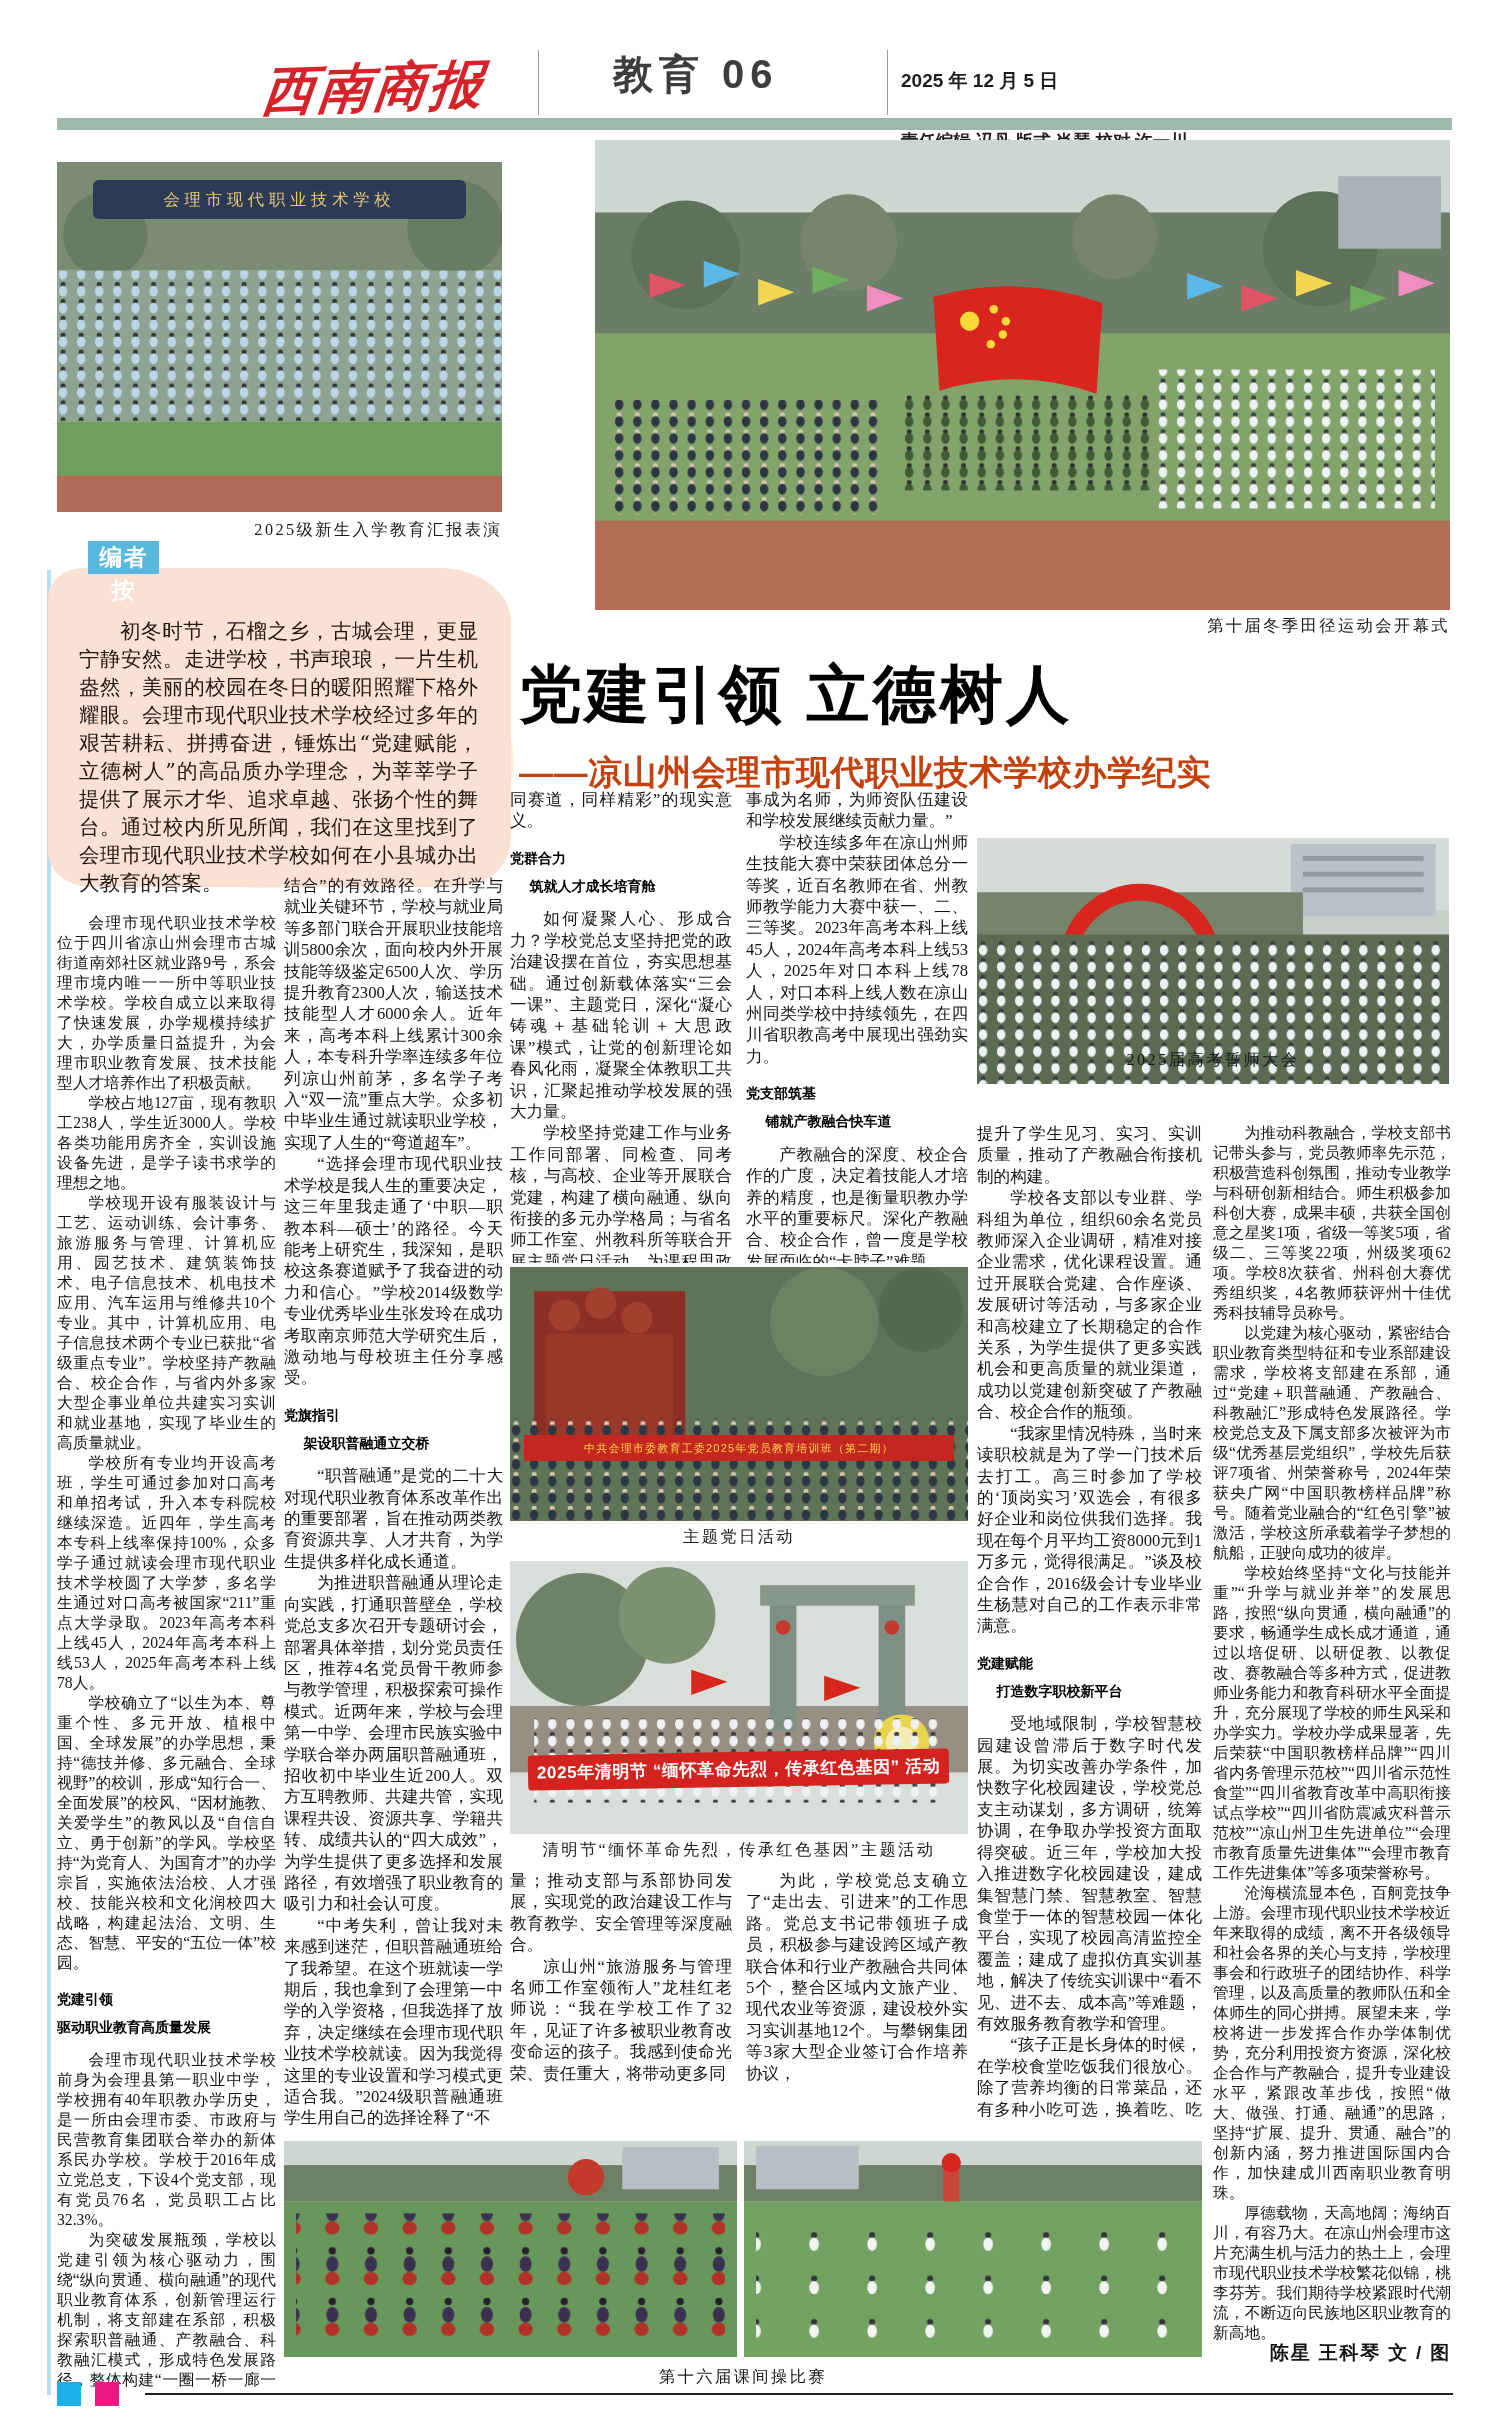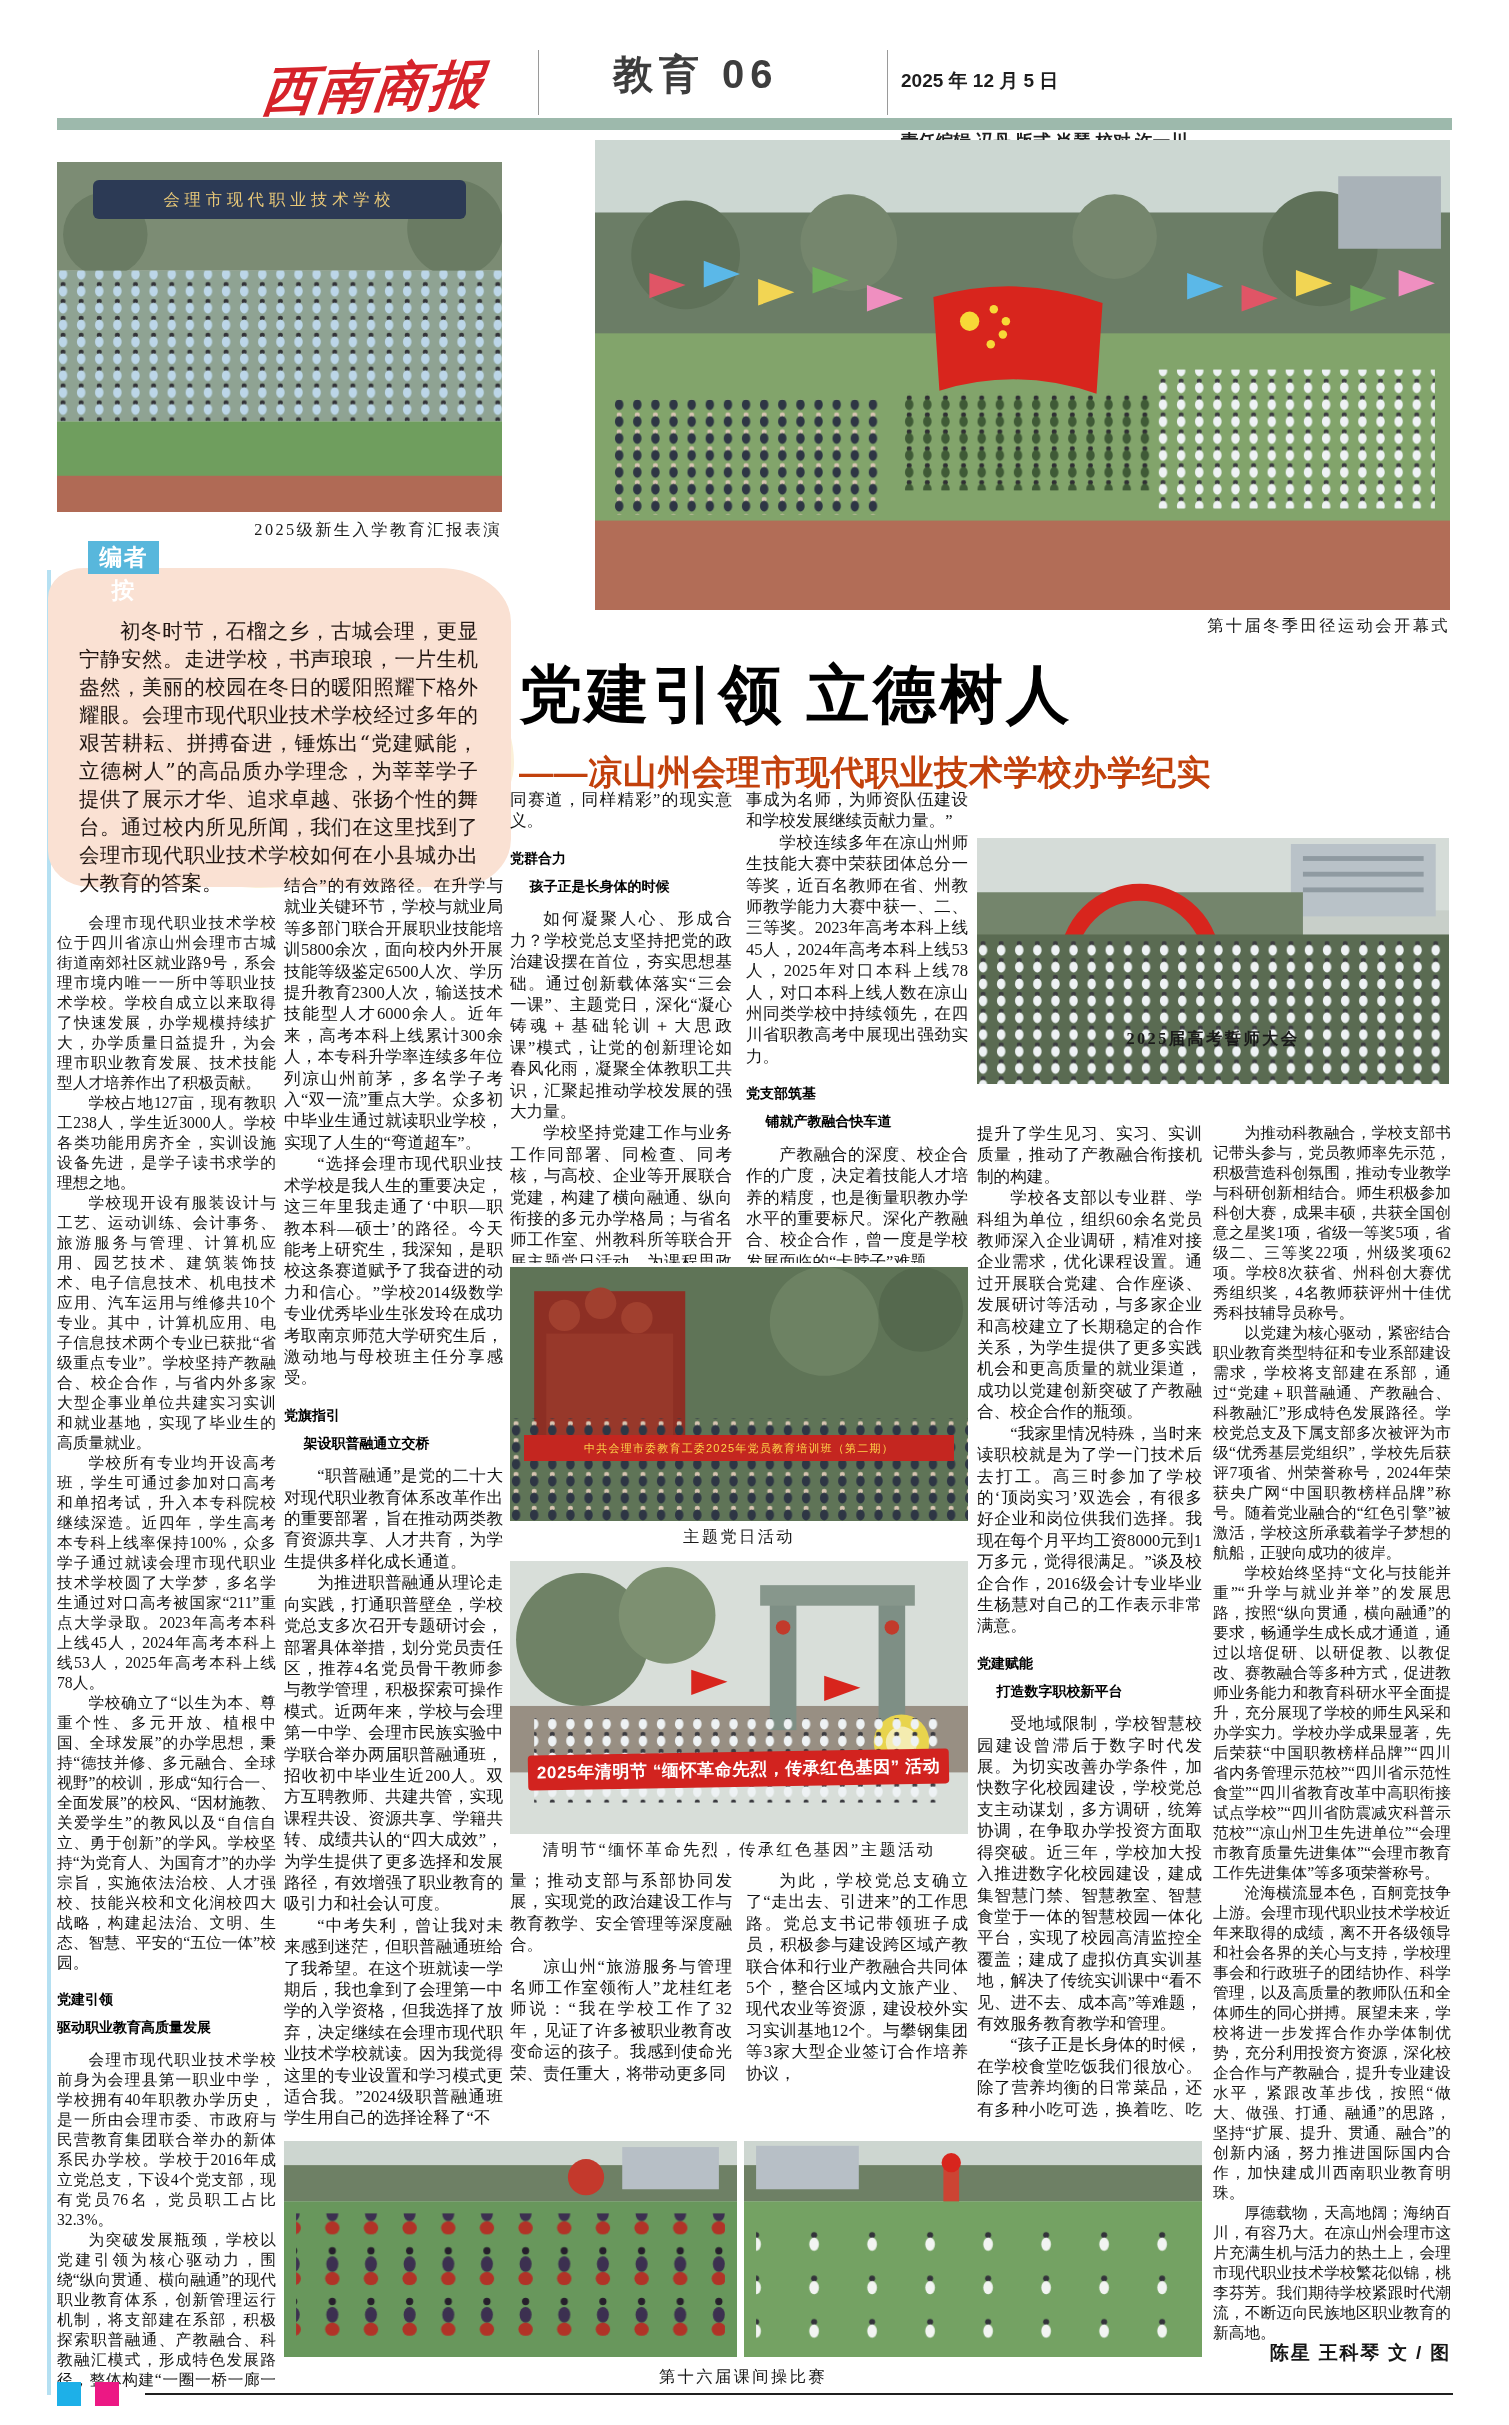--- a/index.html
+++ b/index.html
@@ -187,21 +187,21 @@
   </div>
   <p>“职普融通”是党的二十大对现代职业教育体系改革作出的重要部署，旨在推动两类教育资源共享、人才共育，为学生提供多样化成长通道。</p>
   <p>为推进职普融通从理论走向实践，打通职普壁垒，学校党总支多次召开专题研讨会，部署具体举措，划分党员责任区，推荐4名党员骨干教师参与教学管理，积极探索可操作模式。近两年来，学校与会理第一中学、会理市民族实验中学联合举办两届职普融通班，招收初中毕业生近200人。双方互聘教师、共建共管，实现课程共设、资源共享、学籍共转、成绩共认的“四大成效”，为学生提供了更多选择和发展路径，有效增强了职业教育的吸引力和社会认可度。</p>
   <p>“中考失利，曾让我对未来感到迷茫，但职普融通班给了我希望。在这个班就读一学期后，我也拿到了会理第一中学的入学资格，但我选择了放弃，决定继续在会理市现代职业技术学校就读。因为我觉得这里的专业设置和学习模式更适合我。”2024级职普融通班学生用自己的选择诠释了“不</p>
 </div>
 
 <div class="col" style="left:510px;top:789px;width:222px;height:474px;">
   <p class="cont">同赛道，同样精彩”的现实意义。</p>
   <div class="sub">
     <span>党群合力</span>
-    <span class="l2">孩子正是长身体的时候</span>
+    <span class="l2">筑就人才成长培育舱</span>
   </div>
   <p>如何凝聚人心、形成合力？学校党总支坚持把党的政治建设摆在首位，夯实思想基础。通过创新载体落实“三会一课”、主题党日，深化“凝心铸魂＋基础轮训＋大思政课”模式，让党的创新理论如春风化雨，凝聚全体教职工共识，汇聚起推动学校发展的强大力量。</p>
   <p>学校坚持党建工作与业务工作同部署、同检查、同考核，与高校、企业等开展联合党建，构建了横向融通、纵向衔接的多元办学格局；与省名师工作室、州教科所等联合开展主题党日活动，为课程思政建设积累了宝贵素材；组建职教名师团队，提升双师型队伍建设质</p>
 </div>
 
 <div class="col" style="left:746px;top:789px;width:222px;height:474px;">
   <p class="cont">事成为名师，为师资队伍建设和学校发展继续贡献力量。”</p>
   <p>学校连续多年在凉山州师生技能大赛中荣获团体总分一等奖，近百名教师在省、州教师教学能力大赛中获一、二、三等奖。2023年高考本科上线45人，2024年高考本科上线53人，2025年对口本科上线78人，对口本科上线人数在凉山州同类学校中持续领先，在四川省职教高考中展现出强劲实力。</p>
   <div class="sub">
     <span>党支部筑基</span>
@@ -262,21 +262,21 @@
     <rect x="520" y="10" width="240" height="120" fill="#b9c2c8"></rect>
     <rect x="540" y="30" width="200" height="8" fill="#8f9aa1"></rect>
       <rect x="540" y="56" width="200" height="8" fill="#8f9aa1"></rect>
     <rect x="540" y="82" width="200" height="8" fill="#8f9aa1"></rect>
     <rect x="0" y="90" width="540" height="80" fill="#74856c"></rect>
     <path d="M150,210 a120,120 0 0 1 240,0" stroke="#d8251d" stroke-width="28" fill="none"></path>
     <rect x="0" y="160" width="782" height="248" fill="#5a6b52"></rect>
     <rect x="0" y="170" width="782" height="238" fill="url(#pWhite)"></rect>
   </svg>
 </div>
-<div class="cap c" style="left:977px;top:1028px;width:472px;font-weight:bold;">2025届高考誓师大会</div>
+<div class="cap c" style="left:977px;top:1049px;width:472px;">2025届高考誓师大会</div>
 
 <div class="col" style="left:977px;top:1123px;width:225px;height:997px;">
   <p class="cont">提升了学生见习、实习、实训质量，推动了产教融合衔接机制的构建。</p>
   <p>学校各支部以专业群、学科组为单位，组织60余名党员教师深入企业调研，精准对接企业需求，优化课程设置。通过开展联合党建、合作座谈、发展研讨等活动，与多家企业和高校建立了长期稳定的合作关系，为学生提供了更多实践机会和更高质量的就业渠道，成功以党建创新突破了产教融合、校企合作的瓶颈。</p>
   <p>“我家里情况特殊，当时来读职校就是为了学一门技术后去打工。高三时参加了学校的‘顶岗实习’双选会，有很多好企业和岗位供我们选择。我现在每个月平均工资8000元到1万多元，觉得很满足。”谈及校企合作，2016级会计专业毕业生杨慧对自己的工作表示非常满意。</p>
   <div class="sub">
     <span>党建赋能</span>
     <span class="l2">打造数字职校新平台</span>
   </div>
   <p>受地域限制，学校智慧校园建设曾滞后于数字时代发展。为切实改善办学条件，加快数字化校园建设，学校党总支主动谋划，多方调研，统筹协调，在争取办学投资方面取得突破。近三年，学校加大投入推进数字化校园建设，建成集智慧门禁、智慧教室、智慧食堂于一体的智慧校园一体化平台，实现了校园高清监控全覆盖；建成了虚拟仿真实训基地，解决了传统实训课中“看不见、进不去、成本高”等难题，有效服务教育教学和管理。</p>

